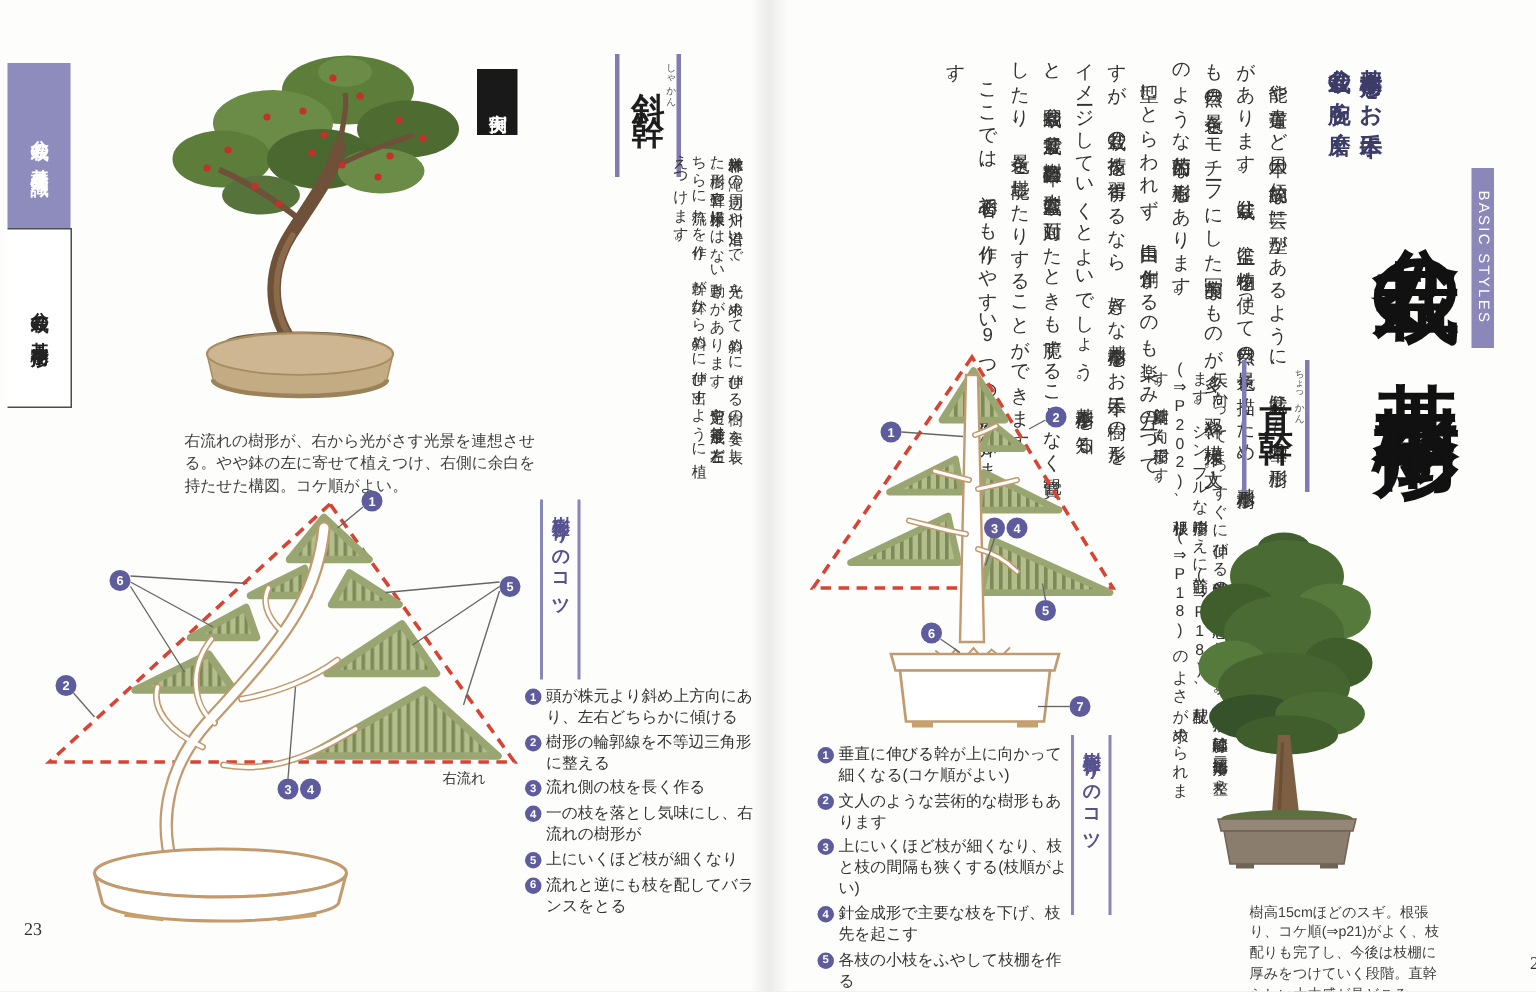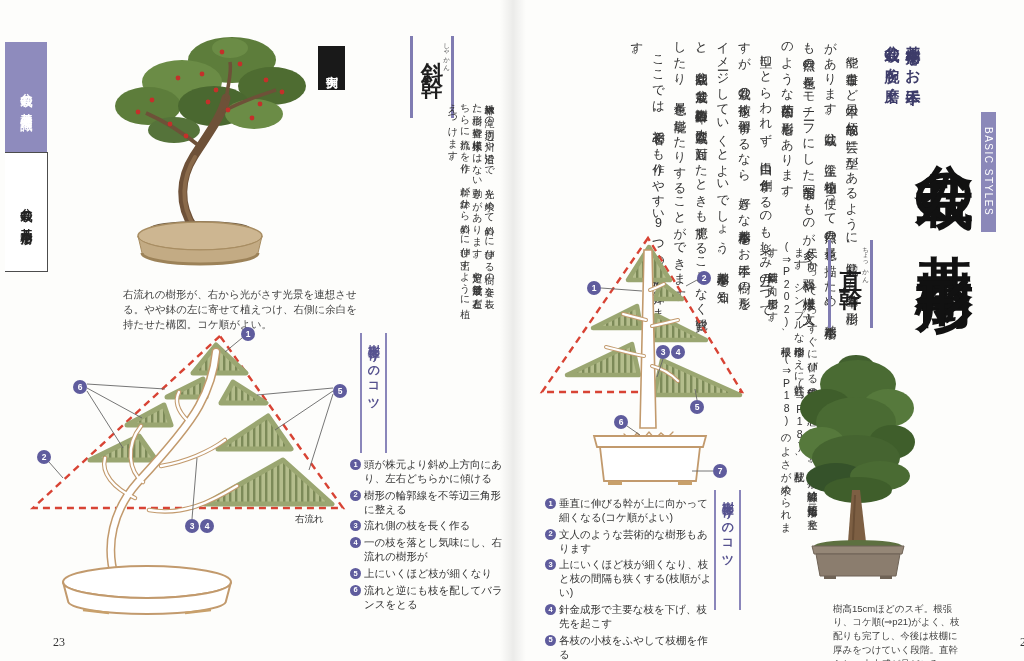--- a/index.html
+++ b/index.html
@@ -48,21 +48,21 @@
               font-size:12px;letter-spacing:2.5px;border-left:2px solid #8a86ba;border-right:2px solid #8a86ba;padding:1px 3px;}
   .tips-label-left{left:360px;top:333px;height:118px;}
   .tips-label-right{left:714px;top:490px;height:118px;}
   .tips{position:absolute;list-style:none;margin:0;padding:0;}
   .tips-left{left:350px;top:458px;width:154px;}
   .tips-right{left:545px;top:497px;width:168px;}
   .tips li{display:flex;gap:3px;font-size:10.5px;line-height:1.32;margin-bottom:3px;color:#333;}
   .tipnum{flex:0 0 auto;width:11px;height:11px;border-radius:50%;background:#5f5c9d;color:#fff;
           font-size:7.5px;font-weight:bold;display:flex;align-items:center;justify-content:center;margin-top:1px;}
   .pagenum{position:absolute;font-size:12px;color:#333;font-family:"Liberation Serif","DejaVu Serif",serif;}
-  .pn-left{left:16px;top:635px;margin-left:37px;}
+  .pn-left{left:16px;top:612px;}
   .pn-right{left:1020px;top:635px;}
   svg{position:absolute;overflow:visible;}
   .flow-label{font-size:9.5px;fill:#333;font-family:"Liberation Sans","DejaVu Sans",sans-serif;}
   .badge-t{font-size:8.5px;font-weight:bold;fill:#fff;text-anchor:middle;font-family:"Liberation Sans","DejaVu Sans",sans-serif;}
 </style>
 </head>
 <body>
 
 <div class="spread">
 

